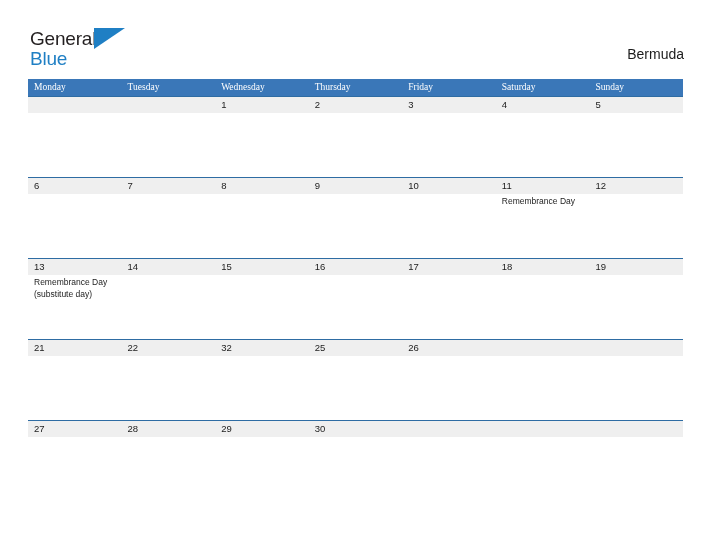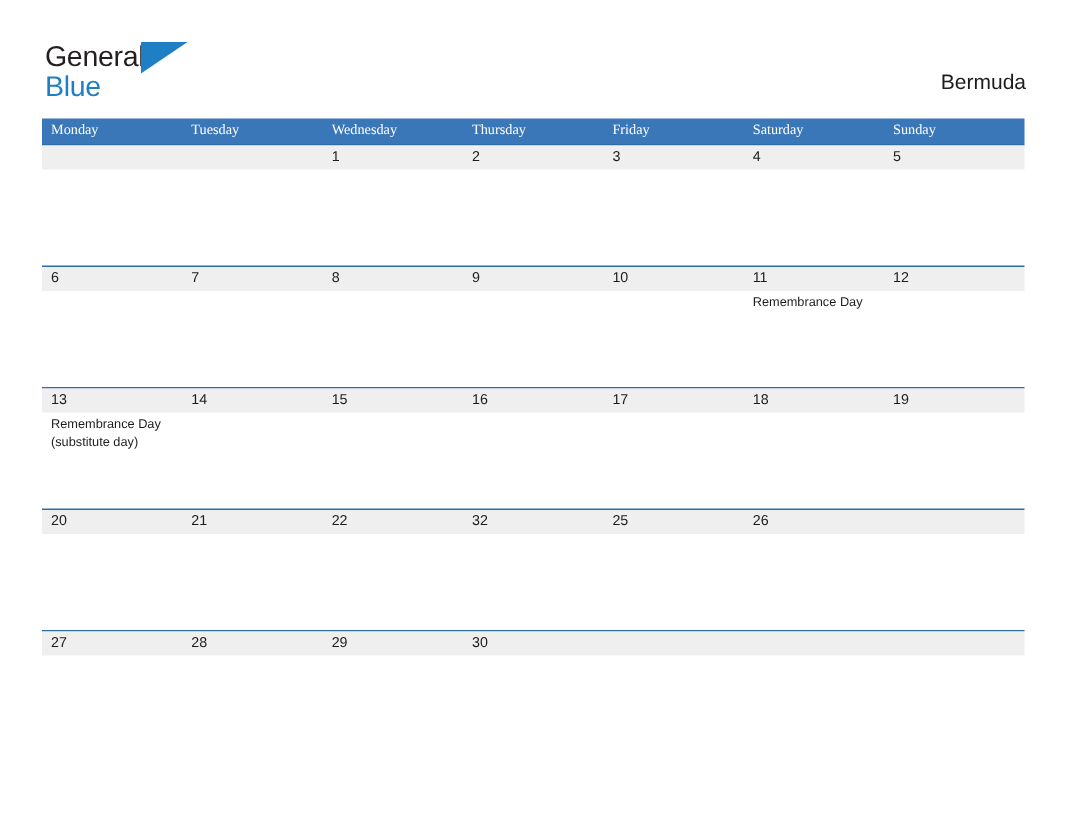--- a/index.html
+++ b/index.html
@@ -285,23 +285,20 @@
             </div>
             <div class="cell">
               <span class="daynum">19</span>
             </div>
           </div>
         </div>
         <div class="week-row">
           <div class="week-band"></div>
           <div class="week-cells">
             <div class="cell">
-              <span class="daynum">20</span>
-            </div>
-            <div class="cell">
               <span class="daynum">21</span>
             </div>
             <div class="cell">
               <span class="daynum">22</span>
             </div>
             <div class="cell">
               <span class="daynum">32</span>
             </div>
             <div class="cell">
               <span class="daynum">25</span>

